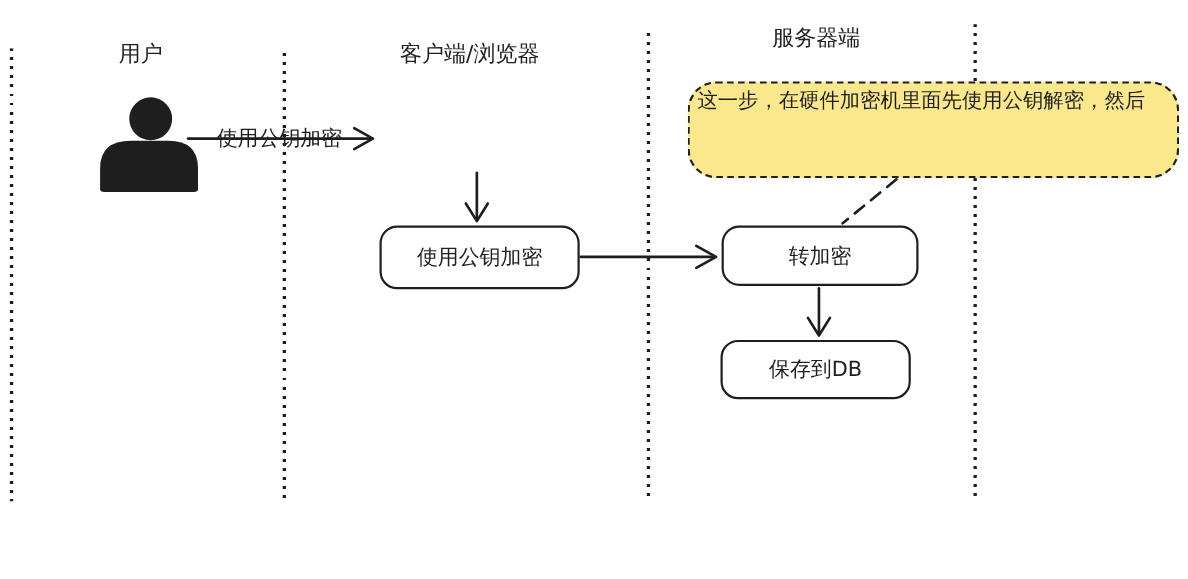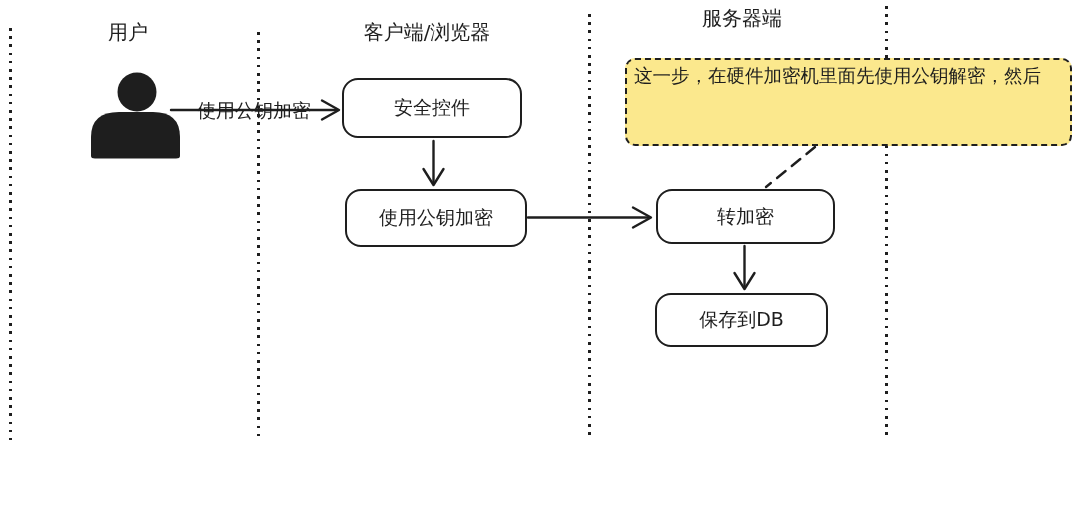--- a/index.html
+++ b/index.html
@@ -3,20 +3,21 @@
 <meta charset="utf-8">
 <style>
   html,body{margin:0;padding:0;background:#ffffff;}
   .canvas{
     position:relative;
     width:1080px;height:440px;
     background:#ffffff;
     font-family:"DejaVu Sans","Liberation Sans",sans-serif;
     color:#1e1e1e;
     overflow:hidden;
+    margin-top:16px;
   }
   .vline{
     position:absolute;
     width:2.6px;
     background:repeating-linear-gradient(to bottom,#1e1e1e 0 2.7px,transparent 2.7px 8.2px);
   }
   .lane-label{
     position:absolute;
     transform:translateX(-50%);
     font-size:20px;
@@ -43,21 +44,21 @@
     white-space:nowrap;
     z-index:3;
   }
   .note{
     position:absolute;
     left:625px;top:58px;
     width:447px;height:88px;
     box-sizing:border-box;
     background:#fbe88d;
     border:2.6px dashed #1e1e1e;
-    border-radius:10px;
+    border-radius:26px;
     padding:2px 4px 2px 7px;
     font-size:18.5px;
     line-height:27.5px;
     z-index:4;
   }
   .note .note-line{white-space:nowrap;}
   .connectors{
     position:absolute;left:0;top:0;
     z-index:2;
     pointer-events:none;
@@ -98,23 +99,20 @@
     <path d="M633 207.5 L651 217.5 L633 227.5"></path>
 
     <path d="M744.5 246 L744.5 287"></path>
     <path d="M734.5 273 L744.5 289 L754.5 273"></path>
 
     <path d="M815 147 L766 187" stroke-dasharray="11 8"></path>
   </svg>
 
   <div class="edge-label" style="left:254px;top:100px">使用公钥加密</div>
 
-  <div class="node" style="left:342px;top:78px;width:180px;height:60px">
-    <span>安全控件</span>
-  </div>
   <div class="node" style="left:345px;top:189px;width:182px;height:58px">
     <span>使用公钥加密</span>
   </div>
   <div class="node" style="left:656px;top:189px;width:179px;height:55px">
     <span>转加密</span>
   </div>
   <div class="node" style="left:655px;top:293px;width:173px;height:54px">
     <span>保存到DB</span>
   </div>
 

